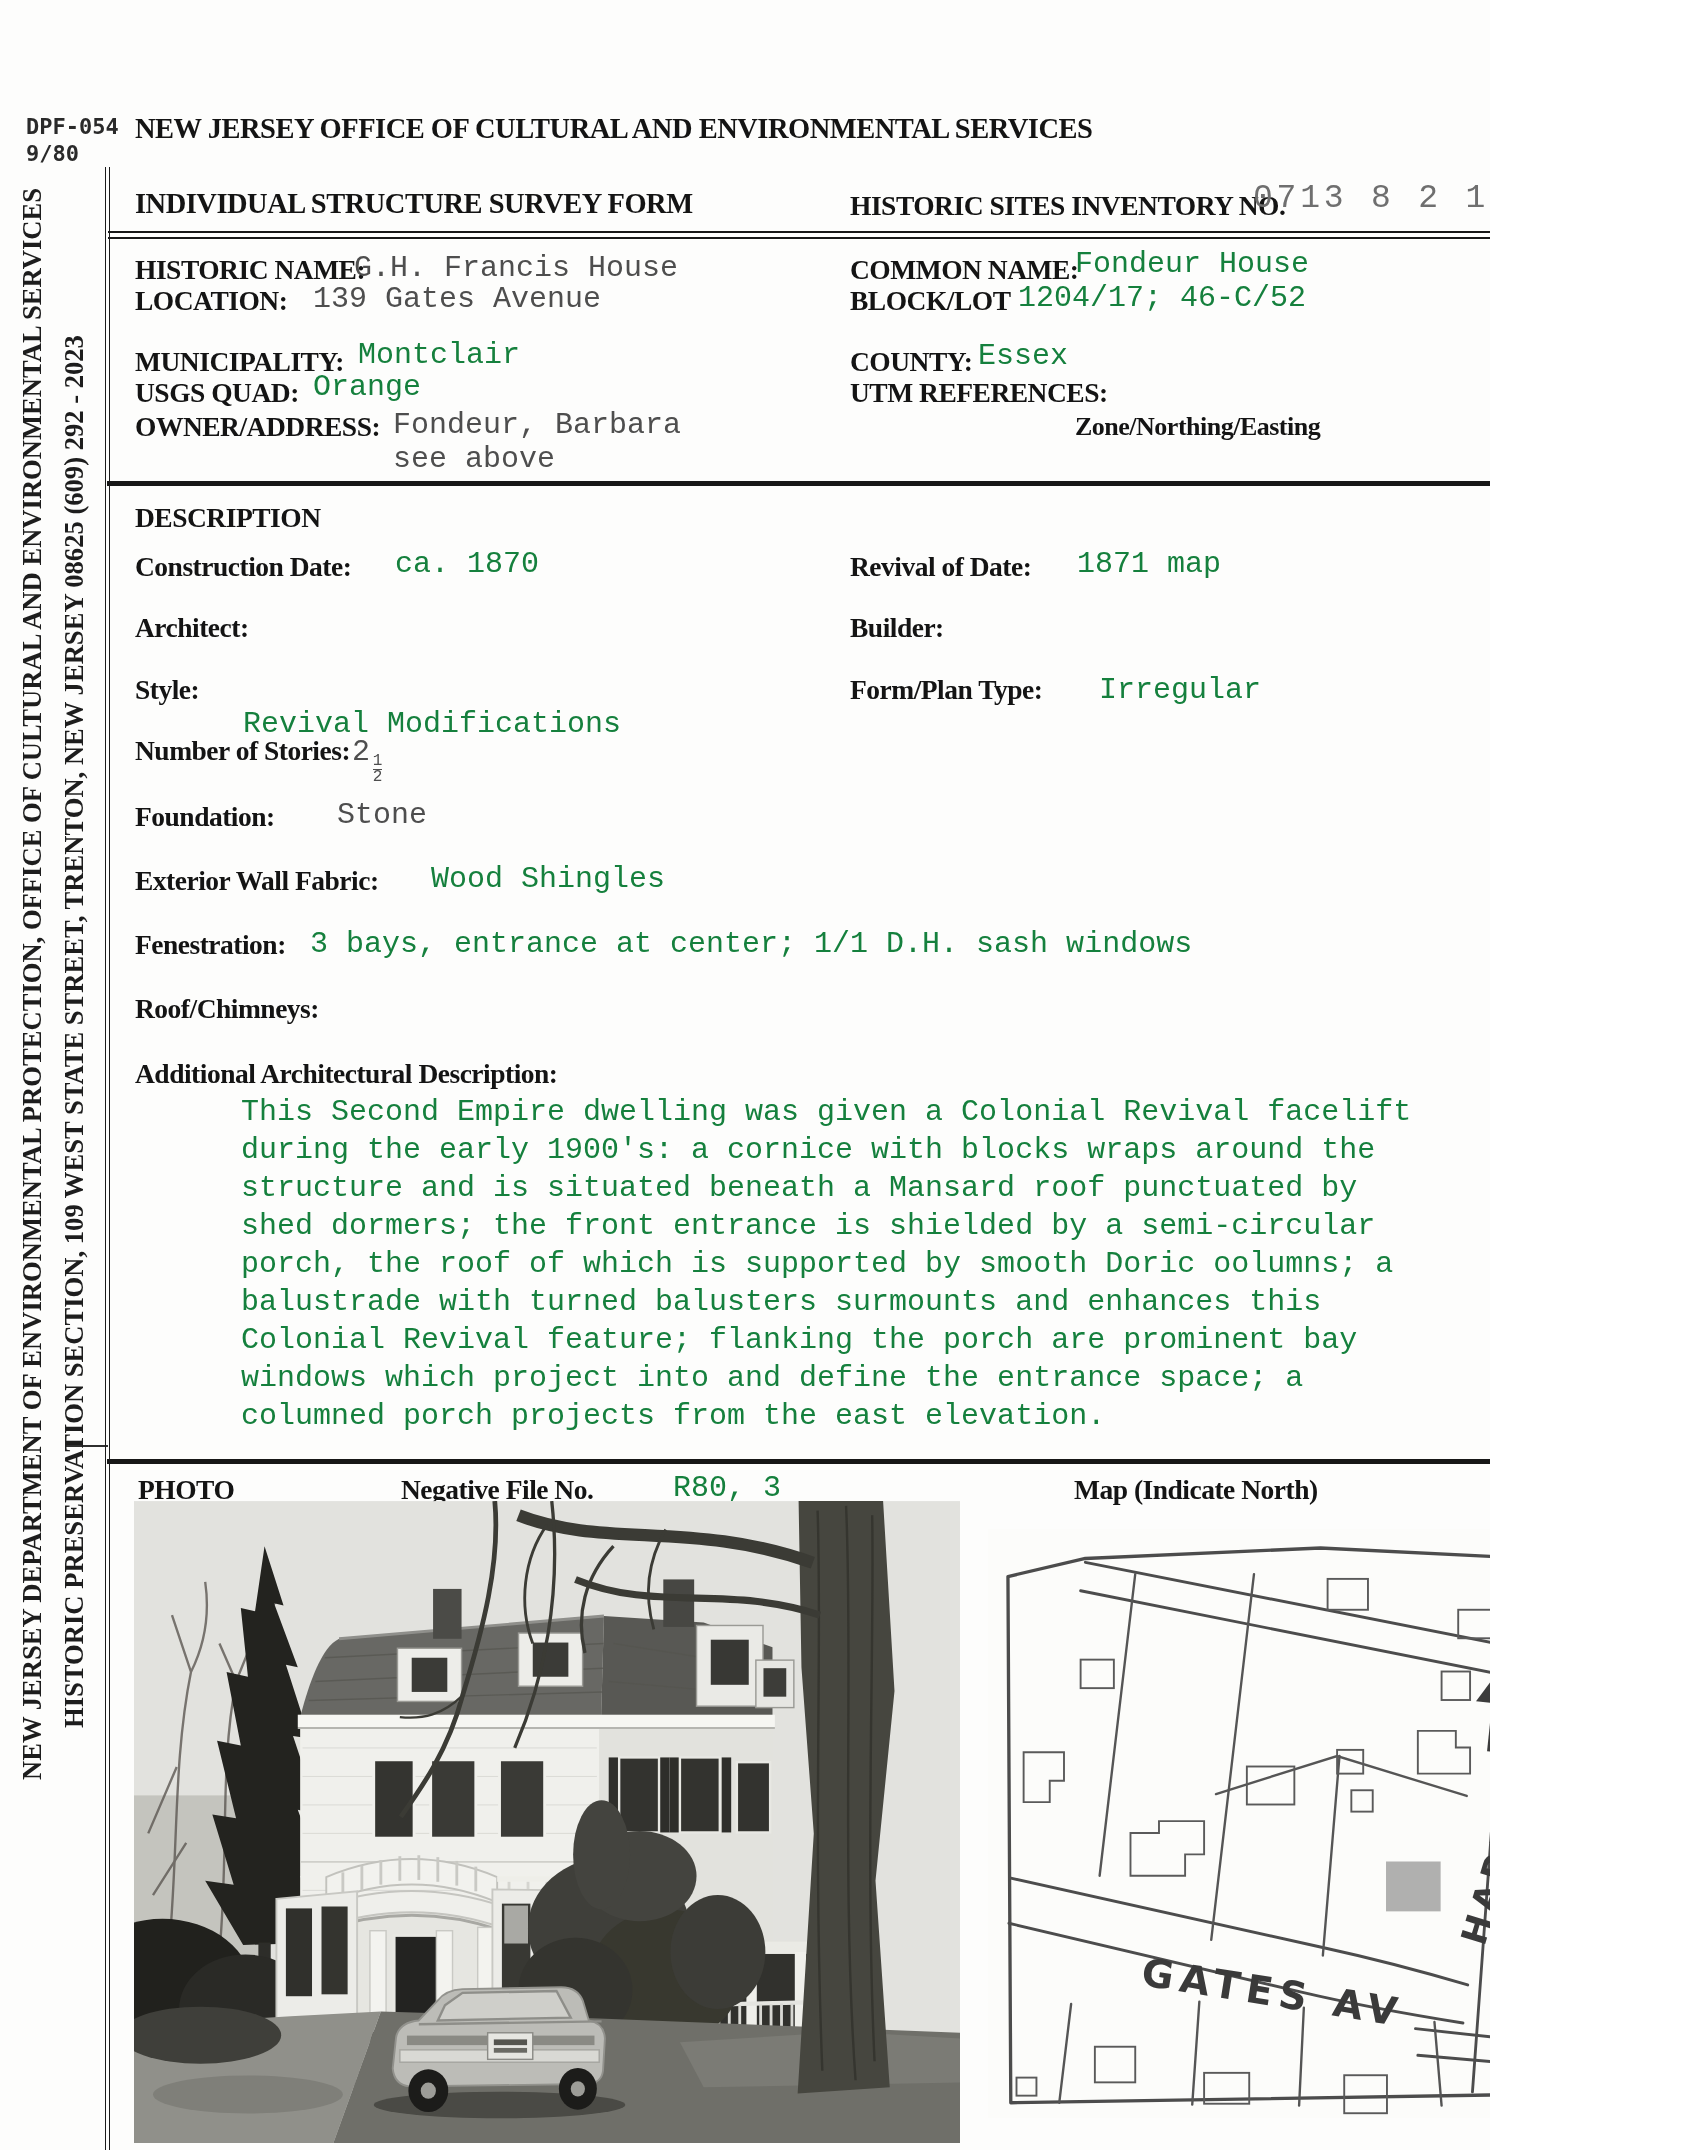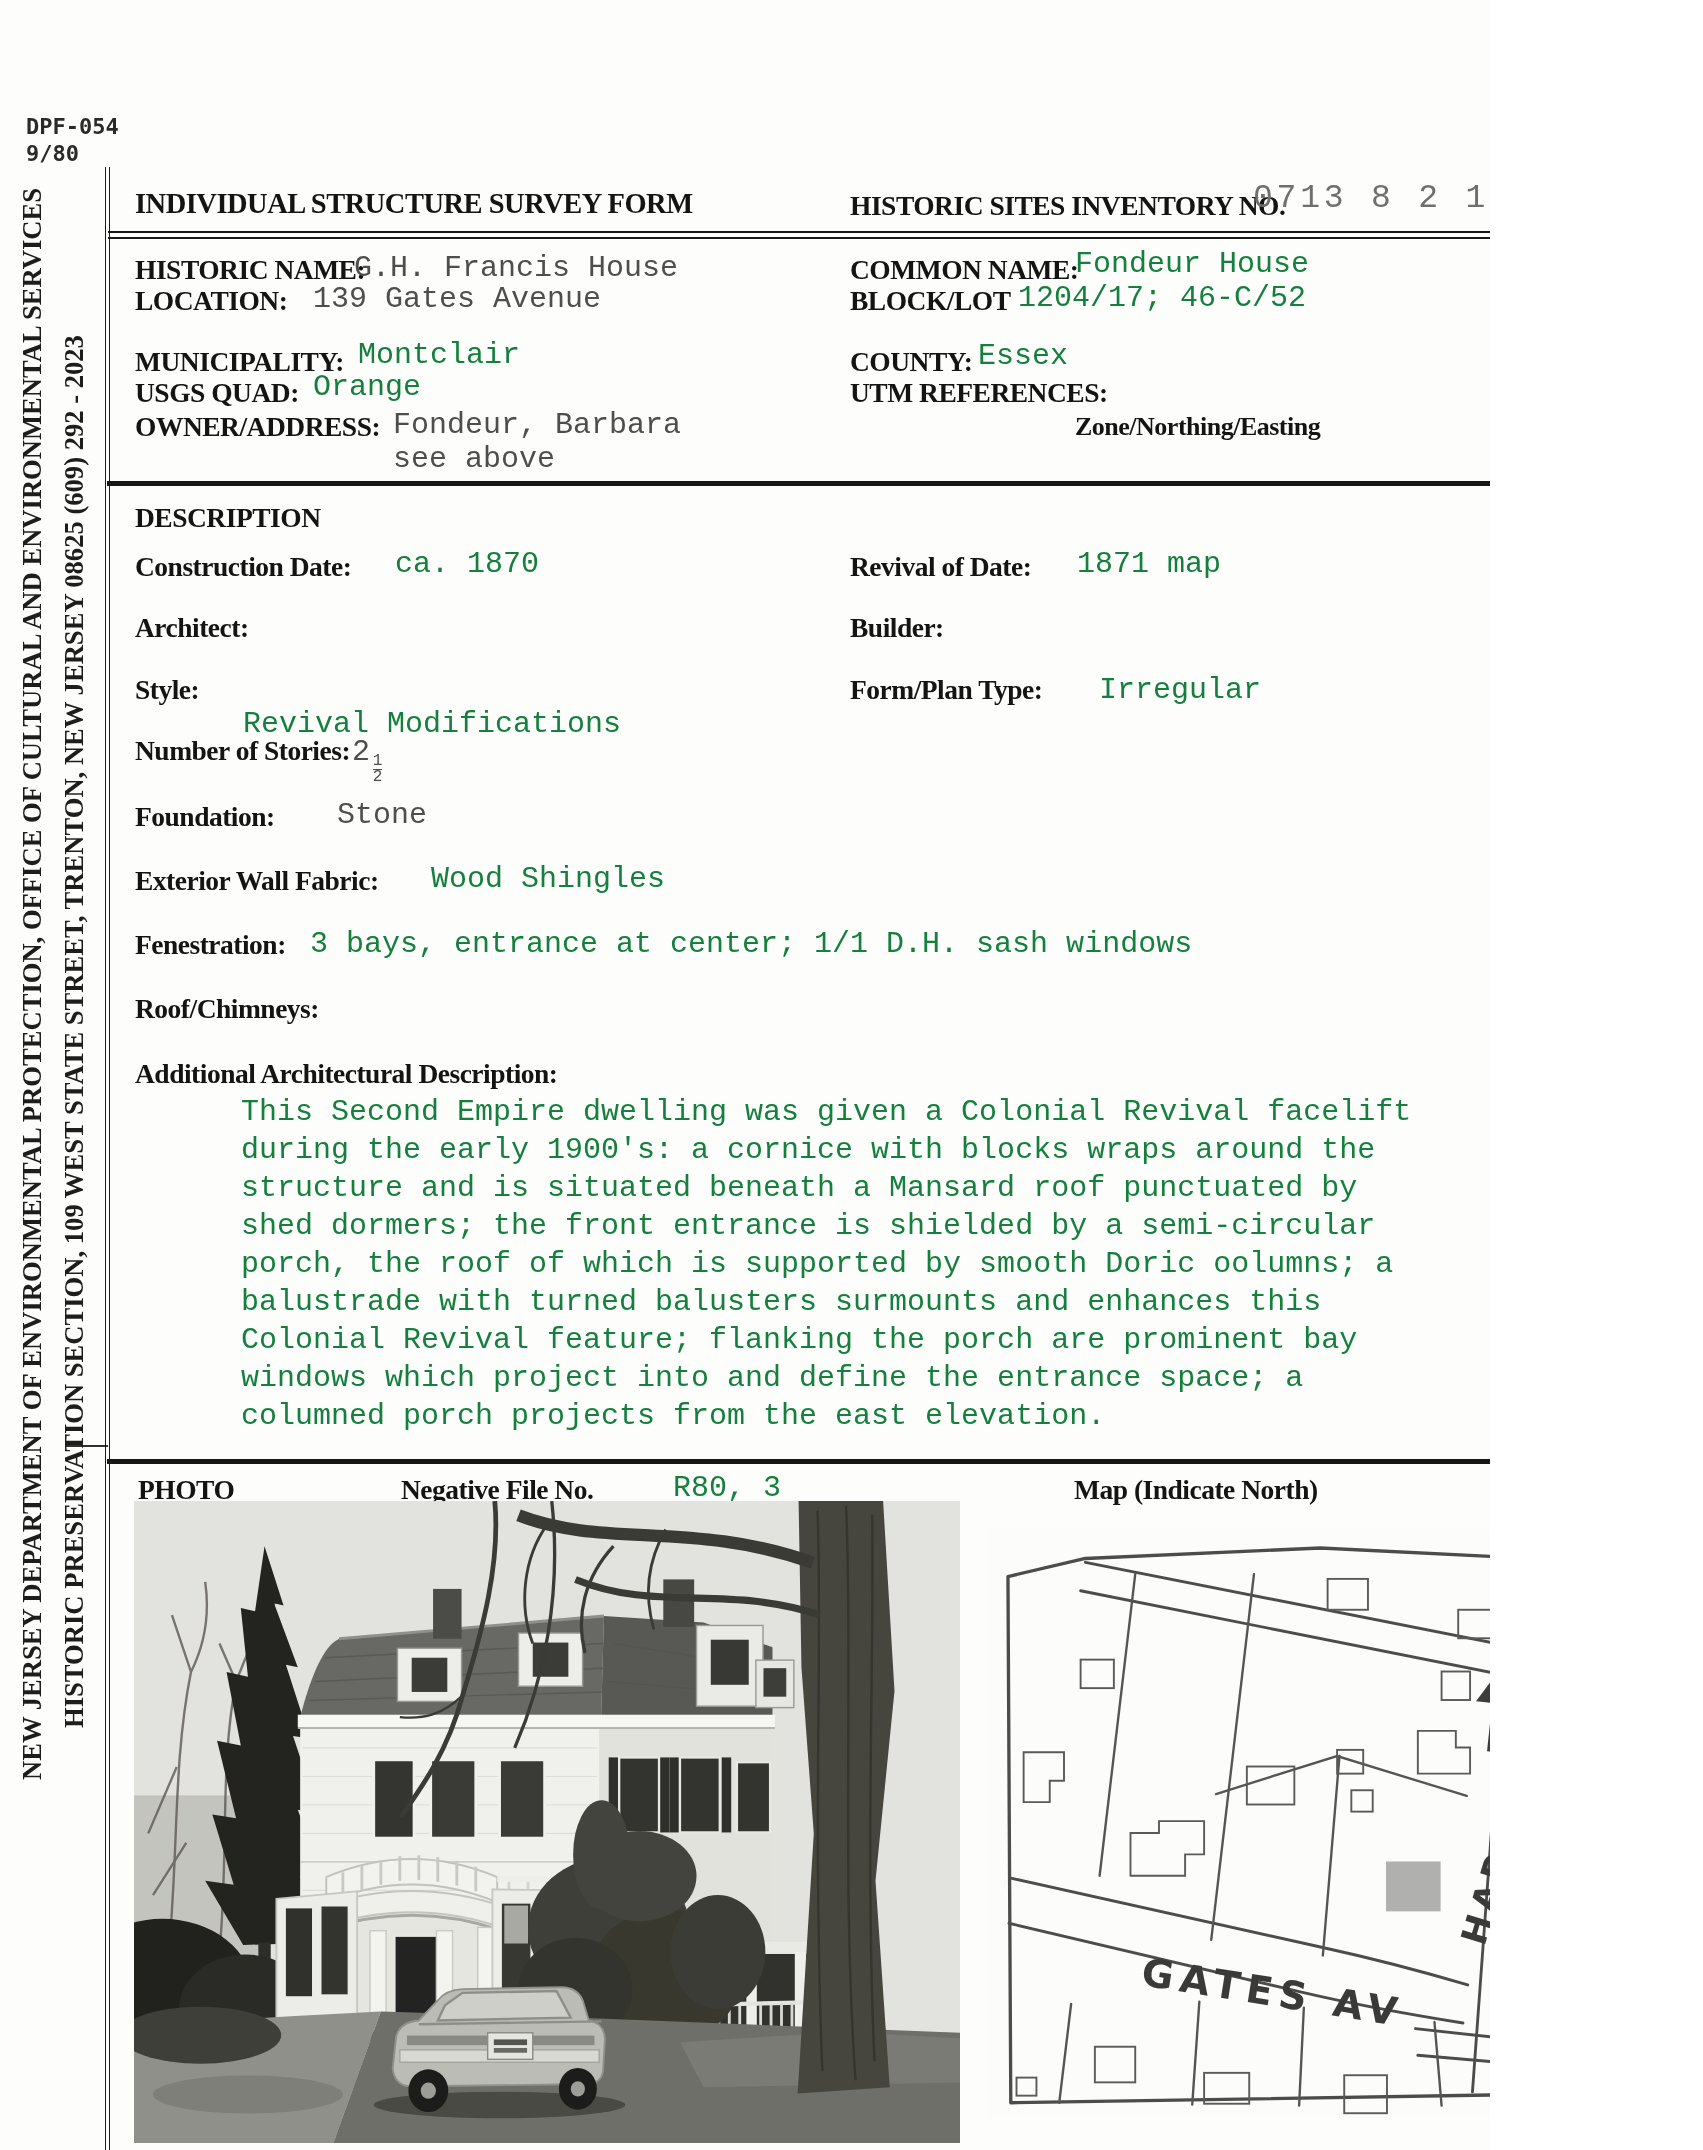--- a/index.html
+++ b/index.html
@@ -26,20 +26,21 @@
   .frac .den{border-top:1.4px solid #4e4e4e;}
   svg text{font-family:"DejaVu Sans",sans-serif;}
 </style>
 </head>
 <body>
 
 <div id="page">
 
   <div class="dpf" style="left:26px;top:114px;"><span>DPF-054</span><br><span>9/80</span></div>
 
+  <div class="lbl hdr" style="left:135px;top:113px;">NEW JERSEY OFFICE OF CULTURAL AND ENVIRONMENTAL SERVICES</div>
   <div class="lbl hdr" style="left:135px;top:188px;">INDIVIDUAL STRUCTURE SURVEY FORM</div>
   <div class="lbl" style="left:850px;top:190px;text-align:right;">HISTORIC SITES INVENTORY NO.</div>
   <div class="typed stamp" style="left:1253px;top:180px;">0713 8 2 1</div>
 
   <div class="rule-double" style="left:108px;top:231px;width:1464px;"></div>
   <div class="rule" style="left:107px;top:481px;width:1474px;height:4.7px;"></div>
   <div class="rule" style="left:107px;top:1459px;width:1475px;height:5.2px;"></div>
   <div class="rule" style="left:66px;top:1445px;width:42px;height:2.4px;background:#2f2f2f;"></div>
   <div class="vline" style="left:105px;top:167px;height:1984px;"></div>
 

